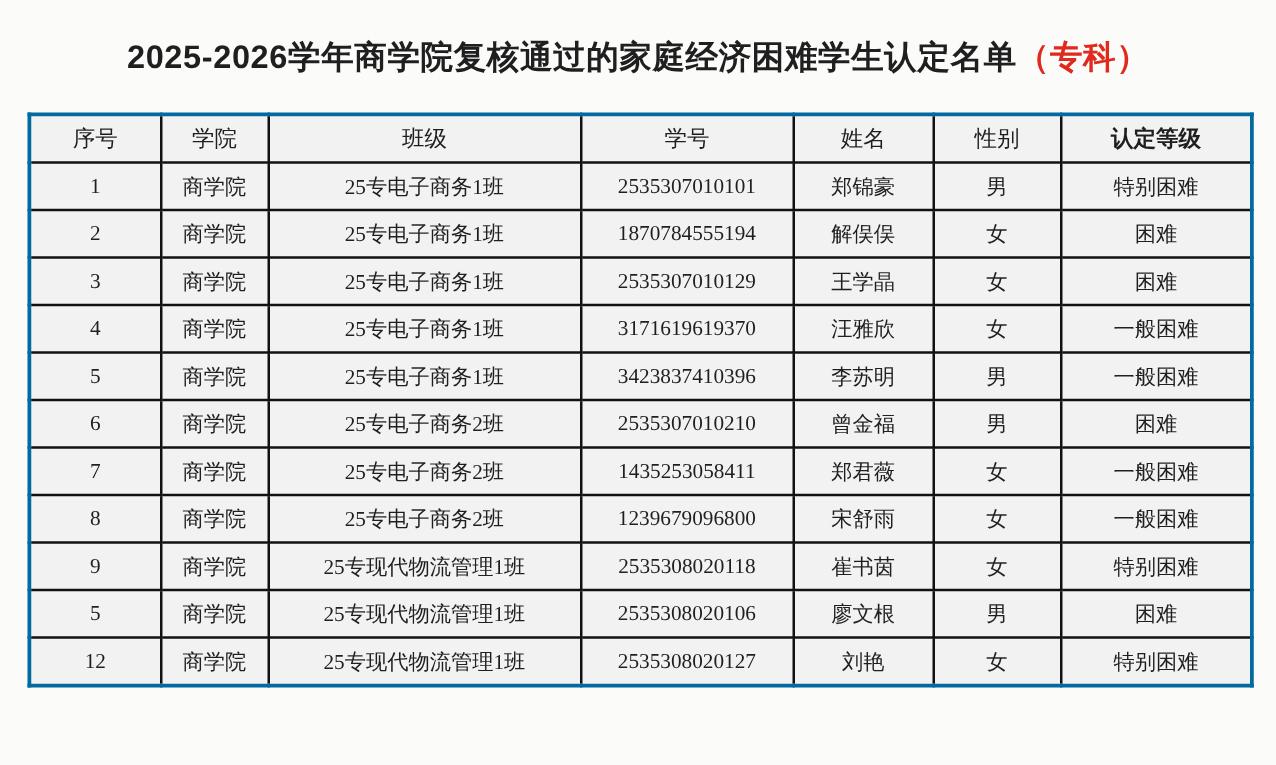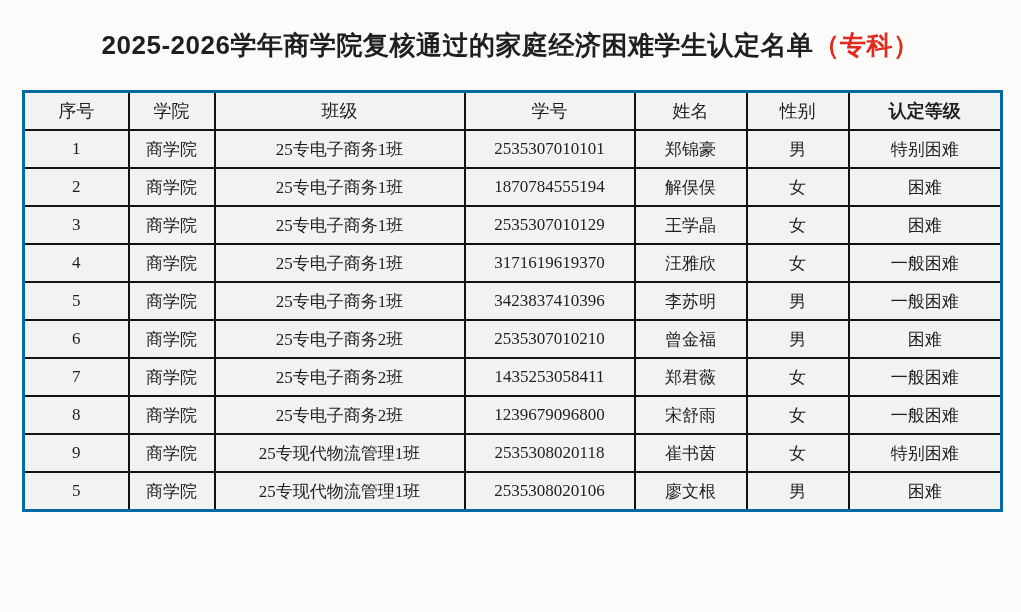--- a/index.html
+++ b/index.html
@@ -180,14 +180,23 @@
       </tr>
       <tr>
         <td>5</td>
         <td>商学院</td>
         <td>25专现代物流管理1班</td>
         <td>2535308020106</td>
         <td>廖文根</td>
         <td>男</td>
         <td>困难</td>
       </tr>
+      <tr>
+        <td>12</td>
+        <td>商学院</td>
+        <td>25专现代物流管理1班</td>
+        <td>2535308020127</td>
+        <td>刘艳</td>
+        <td>女</td>
+        <td>特别困难</td>
+      </tr>
     </tbody>
 </table>
 
 </body></html>

